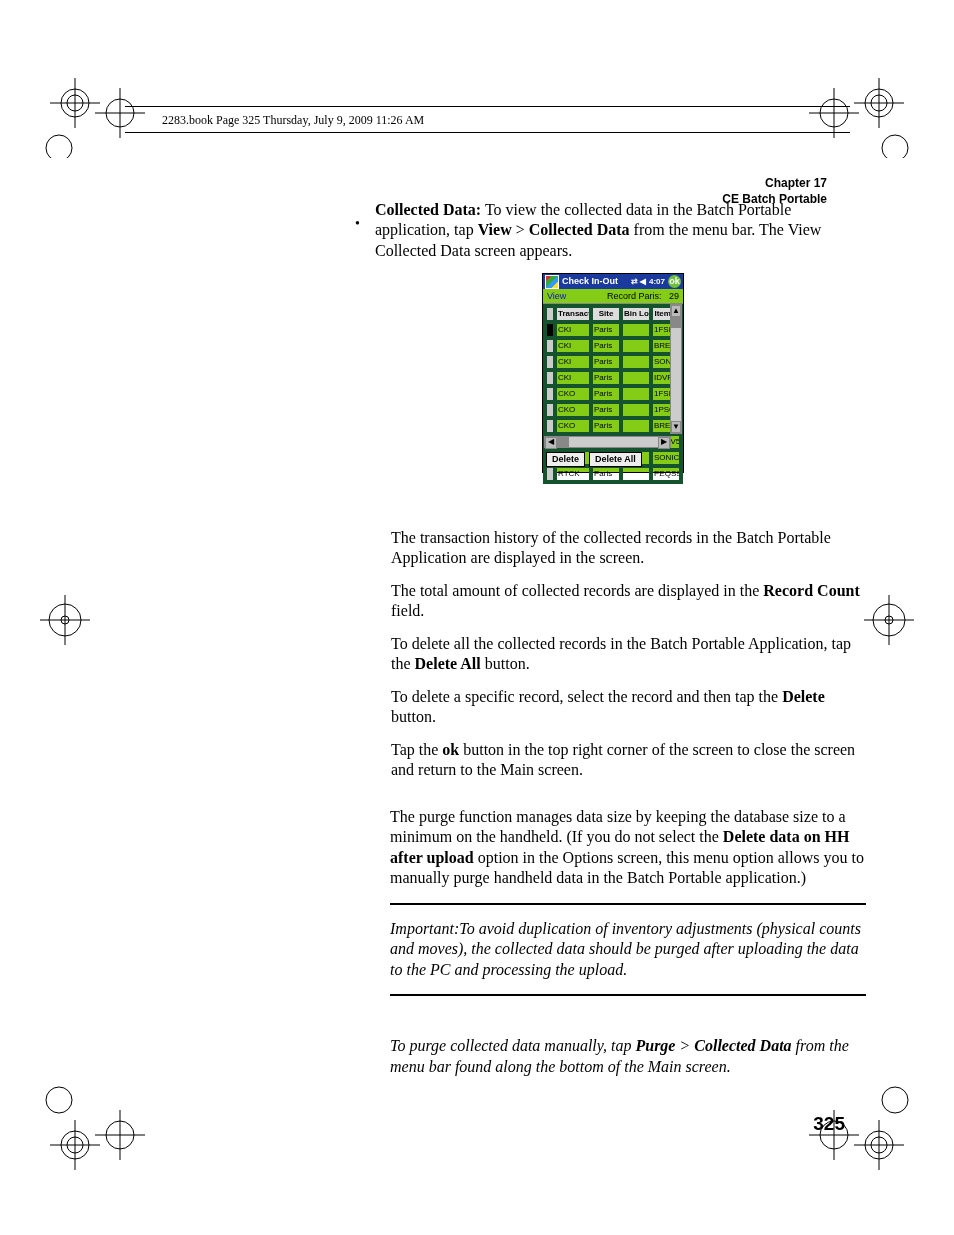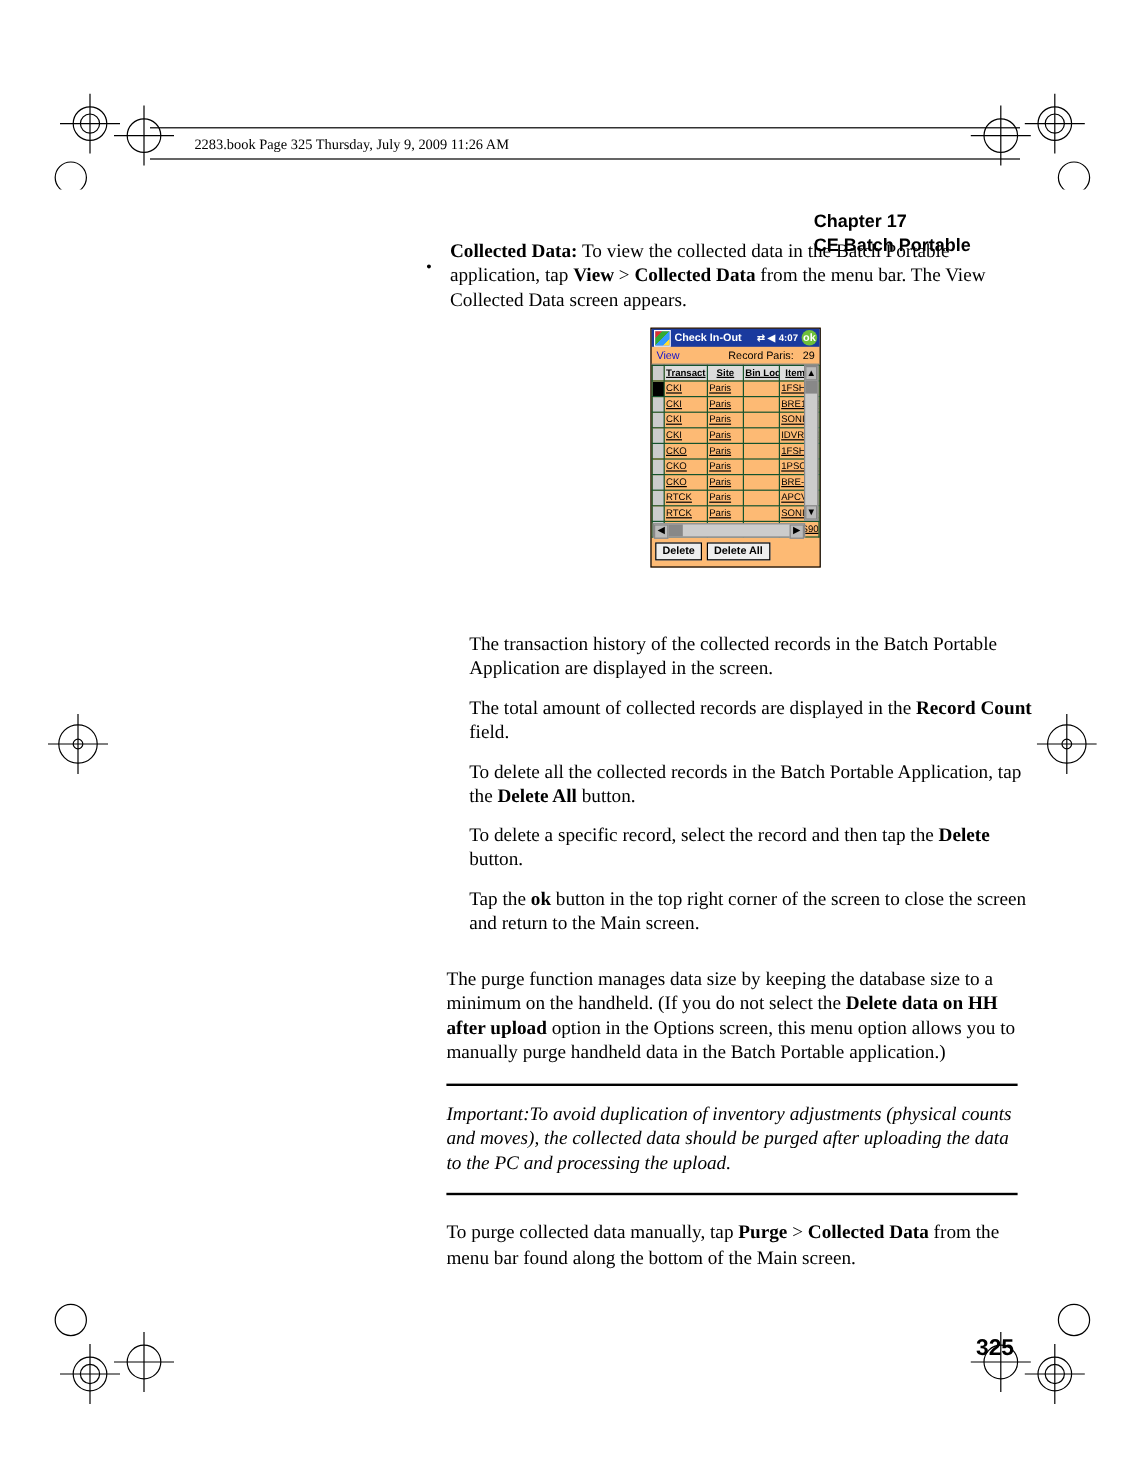--- a/index.html
+++ b/index.html
@@ -5,37 +5,37 @@
   html,body{margin:0;padding:0;background:#fff;font-family:"Times New Roman",Times,serif;color:#000;}
   .page{position:relative;width:934px;height:1235px;margin:0 auto;}
   
   .mark{position:absolute;pointer-events:none;}
   .mark svg{display:block;}
   
   .meta-rule{position:absolute;left:115px;top:106px;width:725px;height:0;border-top:1px solid #000;}
   .meta-rule2{position:absolute;left:115px;top:132px;width:725px;height:0;border-top:1px solid #000;}
   .meta-text{position:absolute;left:152px;top:113px;font-size:12px;}
   
-  .rh{position:absolute;right:135px;top:175px;text-align:left;font-family:Arial,Helvetica,sans-serif;font-size:15px;font-weight:bold;line-height:1.35;}
+  .rh{position:absolute;right:117px;top:175px;text-align:right;font-family:Arial,Helvetica,sans-serif;font-size:12px;font-weight:bold;line-height:1.35;}
   
   .body{position:absolute;left:365px;top:200px;width:476px;font-size:16px;line-height:1.28;}
   .bullet{position:absolute;left:345px;top:216px;font-size:14px;}
   .para{margin:0 0 12px 0;}
   .b{font-weight:bold;}
   
-  .shot{position:relative;width:140px;height:198px;margin:0 auto 18px auto;border:1px solid #000;background:#fdba74;font-family:Tahoma,Arial,sans-serif;}
+  .shot{position:relative;width:140px;height:198px;margin:0 auto 18px auto;border:1px solid #000;background:#84cc16;font-family:Tahoma,Arial,sans-serif;}
   .shot .titlebar{height:15px;background:#1a3a9e;color:#fff;font-size:9px;font-weight:bold;display:flex;align-items:center;justify-content:space-between;padding:0 2px;}
   .shot .titlebar .left{display:flex;align-items:center;gap:3px;}
   .shot .winflag{width:12px;height:12px;display:inline-block;background:linear-gradient(135deg,#d33 0 25%,#3a3 0 50%,#39f 0 75%,#fd3 0);border:1px solid #fff;}
   .shot .ok{width:13px;height:13px;border-radius:50%;background:#6fbf3a;color:#fff;font-size:9px;line-height:13px;text-align:center;font-weight:bold;}
   .shot .tsig{font-size:8px;color:#fff;}
   .shot .menuRow{height:14px;font-size:9px;color:#11c;display:flex;align-items:center;justify-content:space-between;padding:0 4px;border-bottom:1px solid #888;}
   .shot .menuRow .rc{color:#000;}
   .shot table{border-collapse:collapse;width:100%;font-size:8px;table-layout:fixed;}
-  .shot th,.shot td{border:1px solid #14532d;padding:0 1px;height:12px;white-space:nowrap;overflow:hidden;text-decoration:underline;}
+  .shot th,.shot td{border:4px solid #14532d;padding:0 1px;height:12px;white-space:nowrap;overflow:hidden;}
   .shot th{background:#ddd;font-weight:bold;}
   .shot .row-handle{width:9px;background:#ccc;}
   .shot thead .row-handle{background:#ccc;}
   .shot tbody tr:first-child .row-handle{background:#000;}
   .shot .sb{position:absolute;right:1px;top:30px;bottom:38px;width:10px;background:#ccc;border:1px solid #888;}
   .shot .sb .arrow{height:10px;background:#bbb;border:1px solid #888;text-align:center;font-size:8px;line-height:9px;}
   .shot .sb .thumb{position:absolute;top:12px;left:0;right:0;height:11px;background:#888;}
   .shot .hsb{position:absolute;left:1px;right:12px;bottom:24px;height:10px;background:#ccc;border:1px solid #888;}
   .shot .hsb .arrowL,.shot .hsb .arrowR{position:absolute;top:0;width:10px;height:100%;background:#bbb;border:1px solid #888;font-size:8px;line-height:8px;text-align:center;}
   .shot .hsb .arrowL{left:0;} .shot .hsb .arrowR{right:0;}
@@ -44,23 +44,23 @@
   .shot .btn{font-size:9px;font-weight:bold;padding:1px 5px;border:1px solid #000;background:#eee;}
   
   .sidehead{position:absolute;left:195px;top:807px;width:150px;font-family:Arial,Helvetica,sans-serif;font-size:17px;font-weight:bold;line-height:1.25;}
   
   .hr{height:0;border-top:2px solid #000;margin:14px 0;}
   .ital{font-style:italic;}
   
   .pnum{position:absolute;right:99px;bottom:100px;font-family:Arial,Helvetica,sans-serif;font-size:19px;font-weight:bold;}
   
   .after{position:absolute;left:365px;top:528px;width:476px;font-size:16px;line-height:1.28;margin-left:16px;}
-  .sec2{position:absolute;left:362px;top:807px;width:476px;font-size:16px;line-height:1.28;}
+  .sec2{position:absolute;left:380px;top:807px;width:476px;font-size:16px;line-height:1.28;}
   .impbox{margin-top:12px;}
-  .purge-tail{margin-top:22px;}
+  .purge-tail{margin-top:40px;font-style:italic;}
   
   .reg circle{fill:none;stroke:#000;stroke-width:1;}
   .reg line{stroke:#000;stroke-width:1;}
   .shade{fill:#777;}
 </style>
 </head>
 <body>
 <div class="page">
 
 <div class="mark" style="left:30px;top:78px;">

